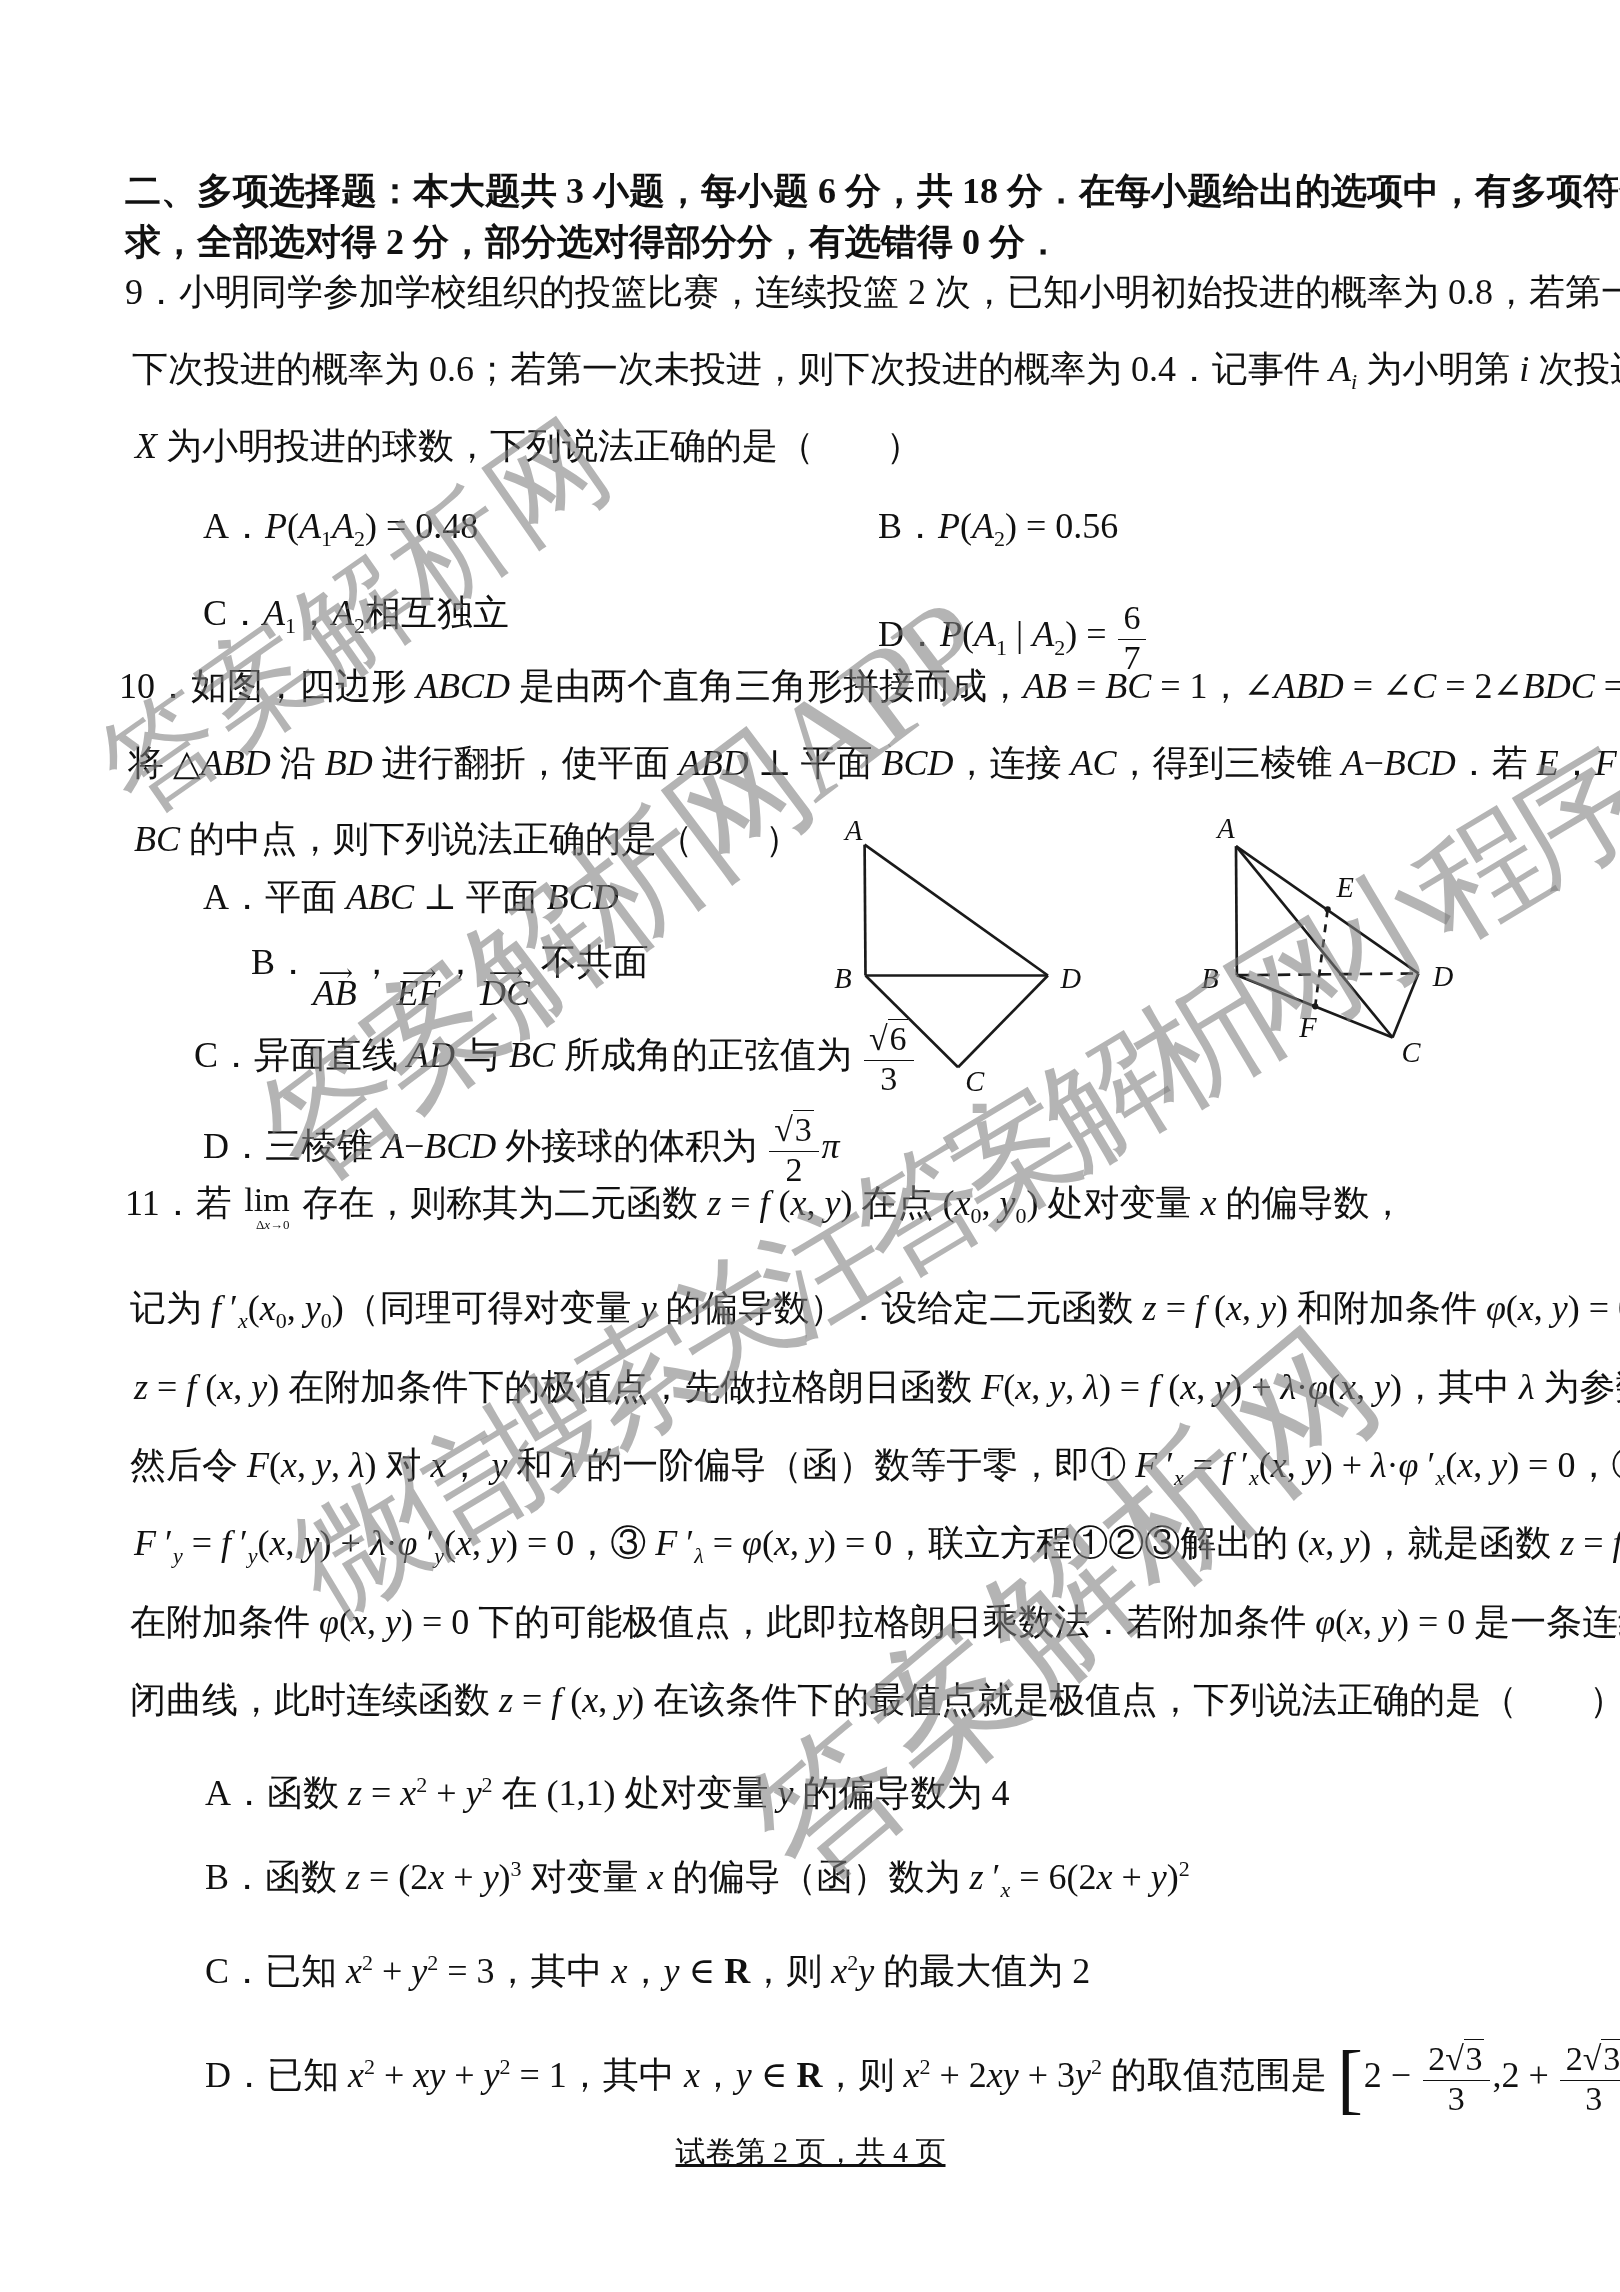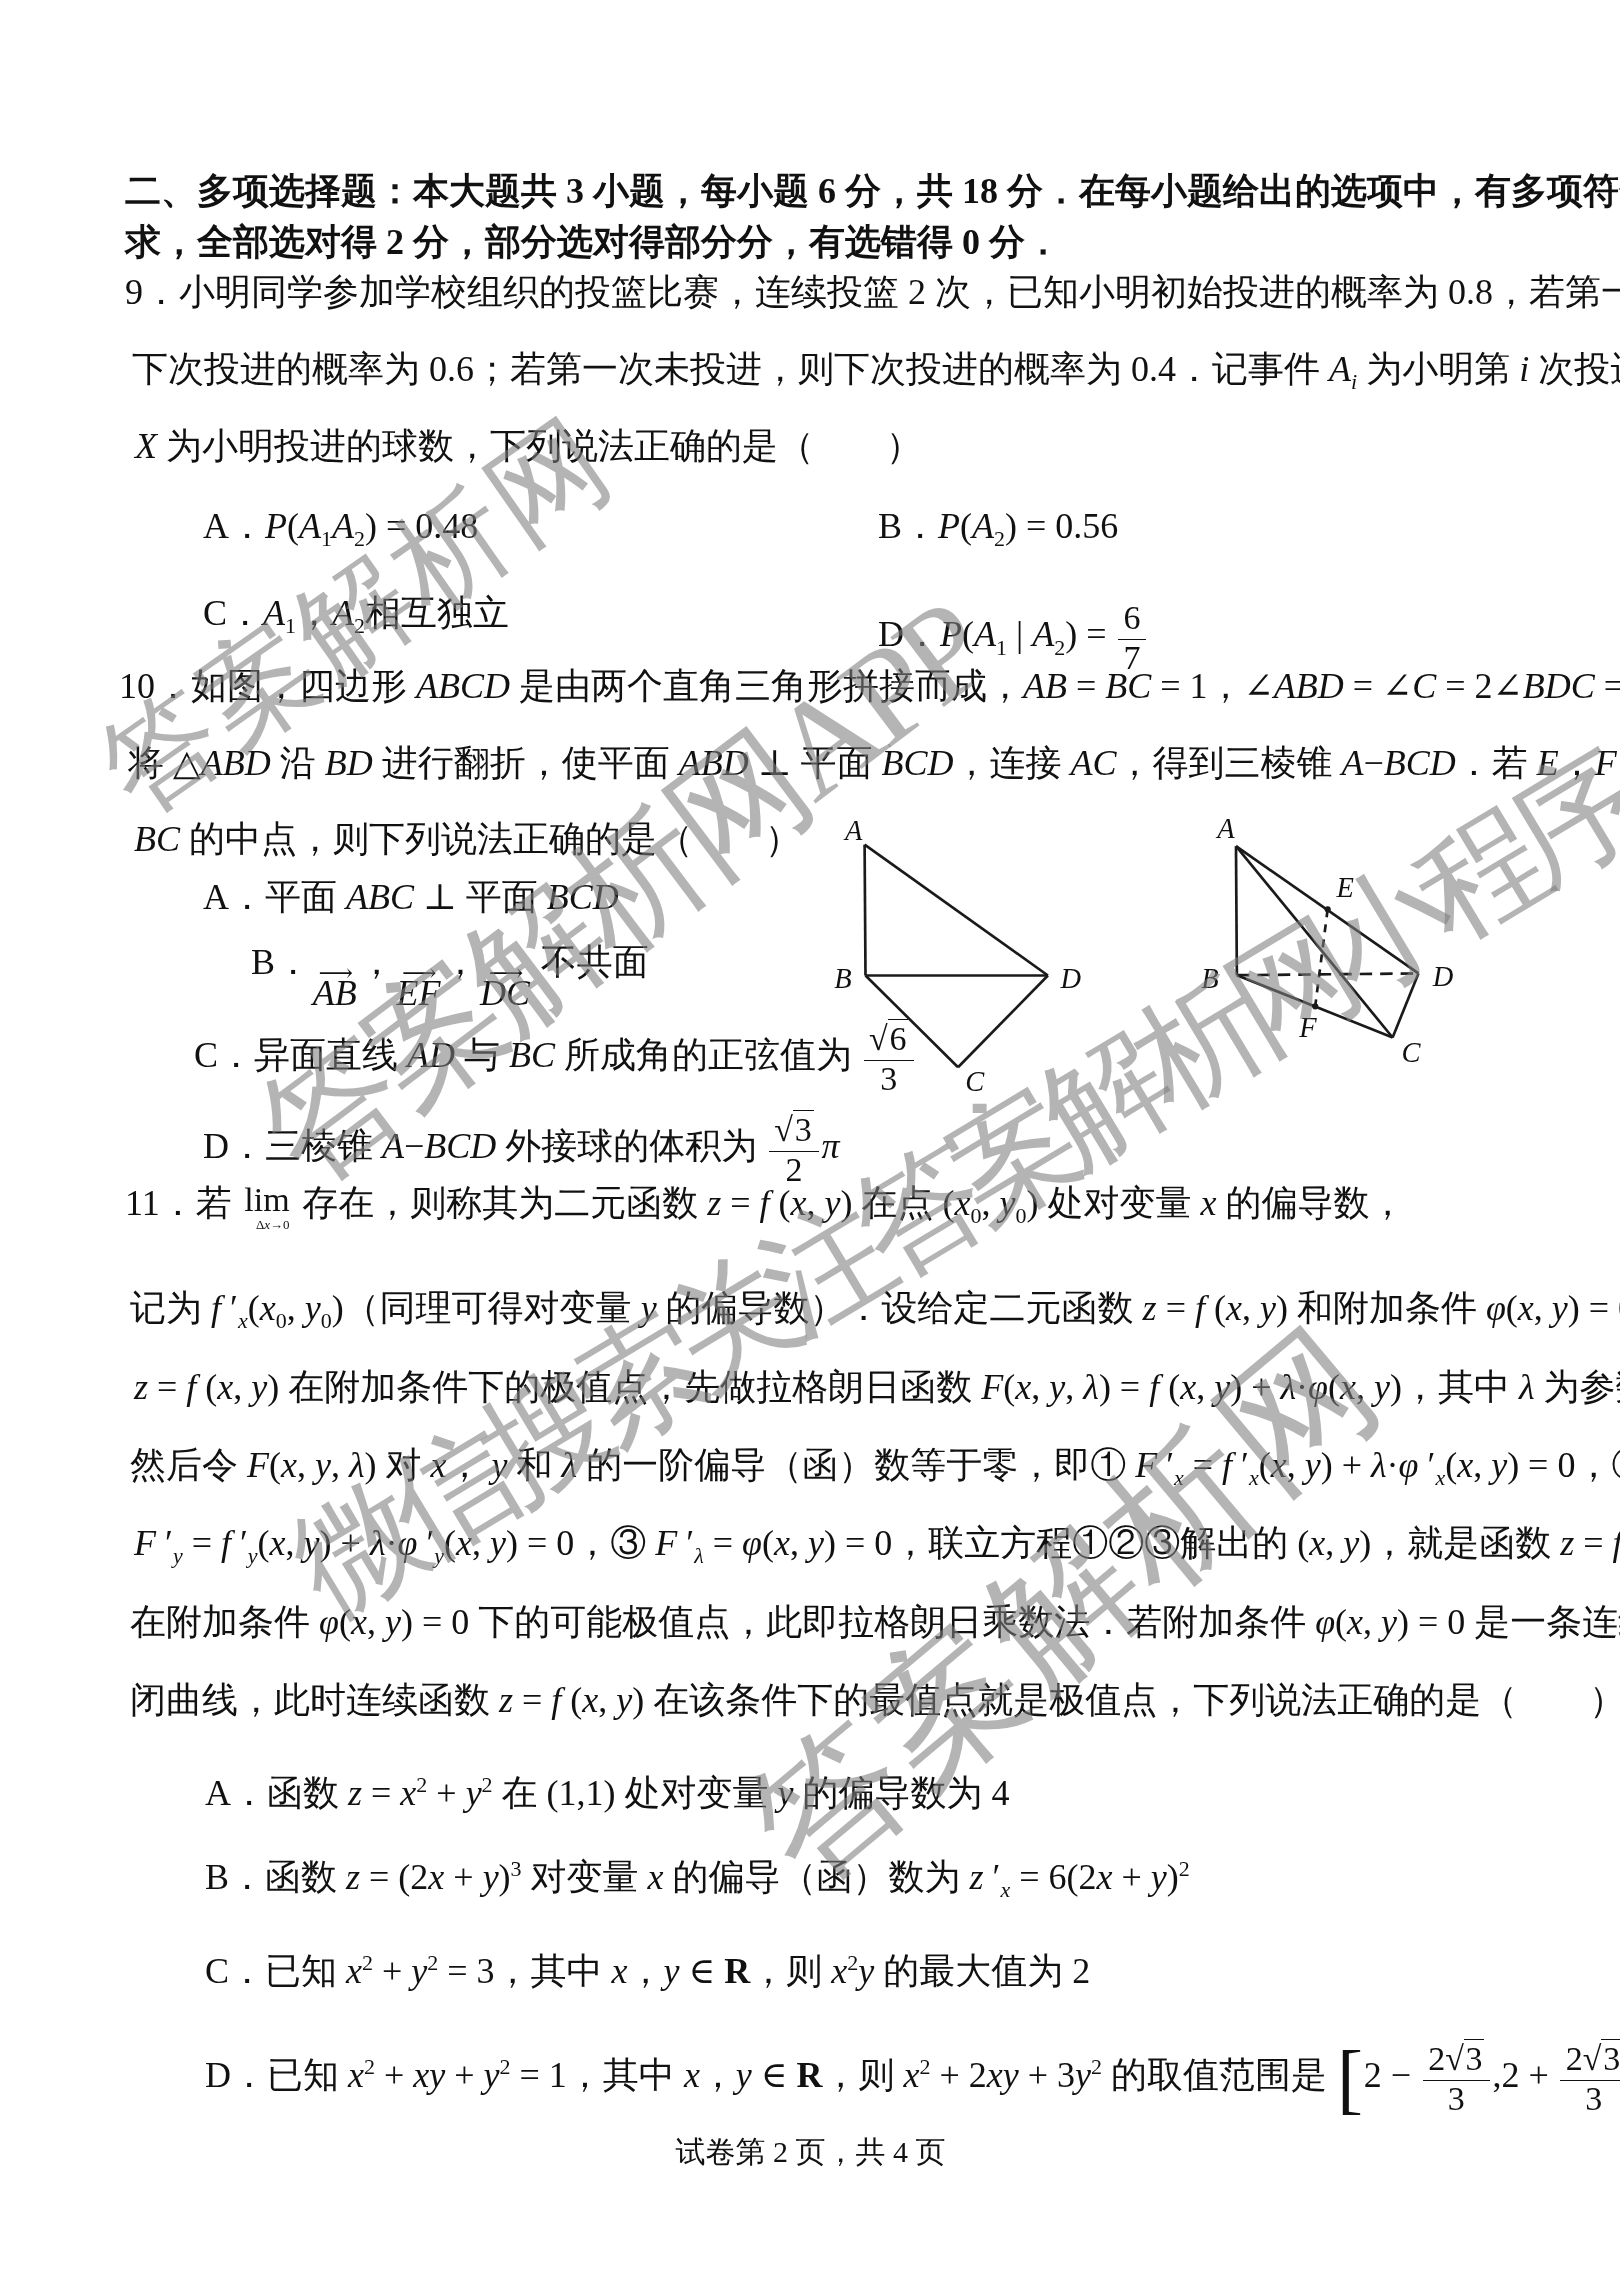--- a/index.html
+++ b/index.html
@@ -132,14 +132,14 @@
 <div class="line" style="left:205px;top:1852px;">B．函数 <i>z</i> = (2<i>x</i> + <i>y</i>)<sup>3</sup> 对变量 <i>x</i> 的偏导（函）数为 <i>z</i> ′<sub><i>x</i></sub> = 6(2<i>x</i> + <i>y</i>)<sup>2</sup></div>
 <div class="line" style="left:205px;top:1946px;">C．已知 <i>x</i><sup>2</sup> + <i>y</i><sup>2</sup> = 3，其中 <i>x</i>，<i>y</i> ∈ <b>R</b>，则 <i>x</i><sup>2</sup><i>y</i> 的最大值为 2</div>
 <div class="line" style="left:205px;top:2041px;">D．已知 <i>x</i><sup>2</sup> + <i>xy</i> + <i>y</i><sup>2</sup> = 1，其中 <i>x</i>，<i>y</i> ∈ <b>R</b>，则 <i>x</i><sup>2</sup> + 2<i>xy</i> + 3<i>y</i><sup>2</sup> 的取值范围是 <span class="bb">[</span>2 − <span class="fr">
       <span class="nu">2√<span class="rd">3</span></span>
       <span>3</span>
     </span>,2 + <span class="fr">
       <span class="nu">2√<span class="rd">3</span></span>
       <span>3</span>
     </span><span class="bb">]</span></div>
 
-<div class="footer" style="top:2132px;">试卷第 2 页，共 4 页</div>
+<div class="footer" style="top:2132px;text-decoration:underline;">试卷第 2 页，共 4 页</div>
 
 
 </body></html>

